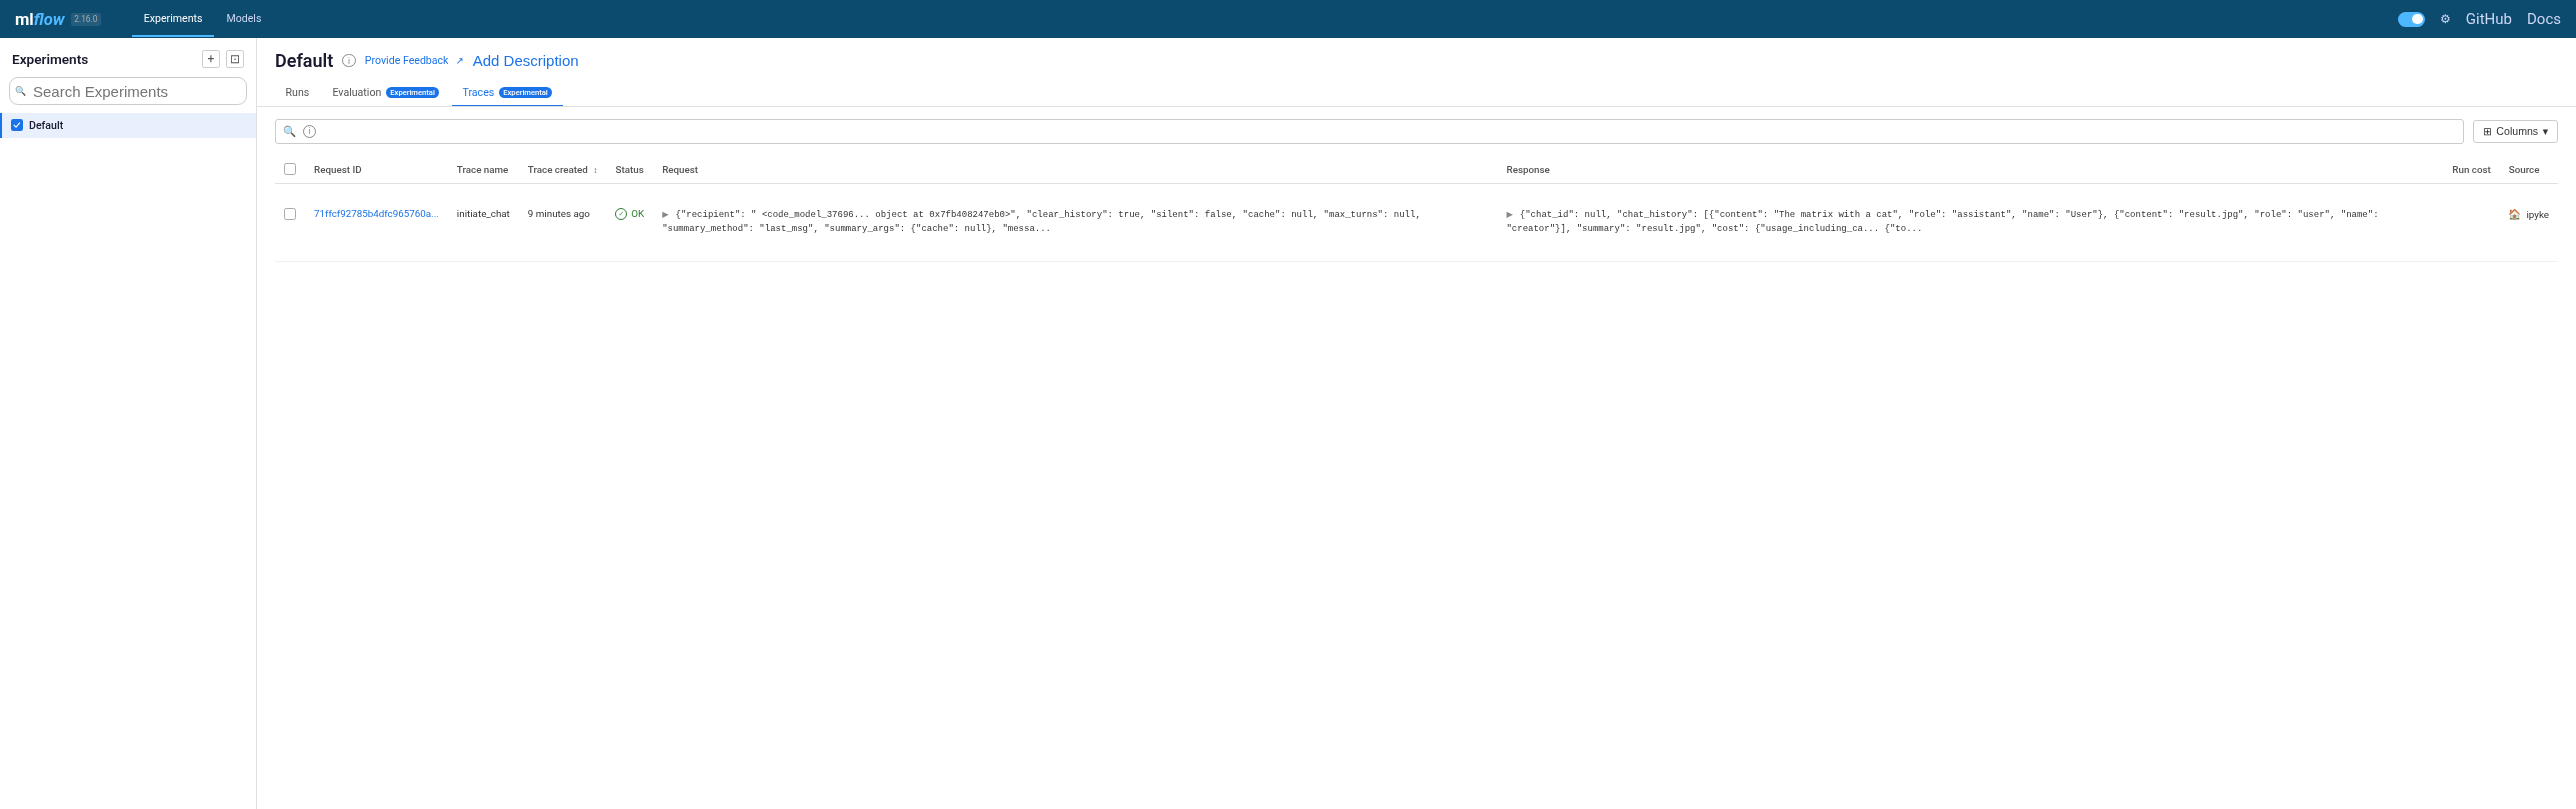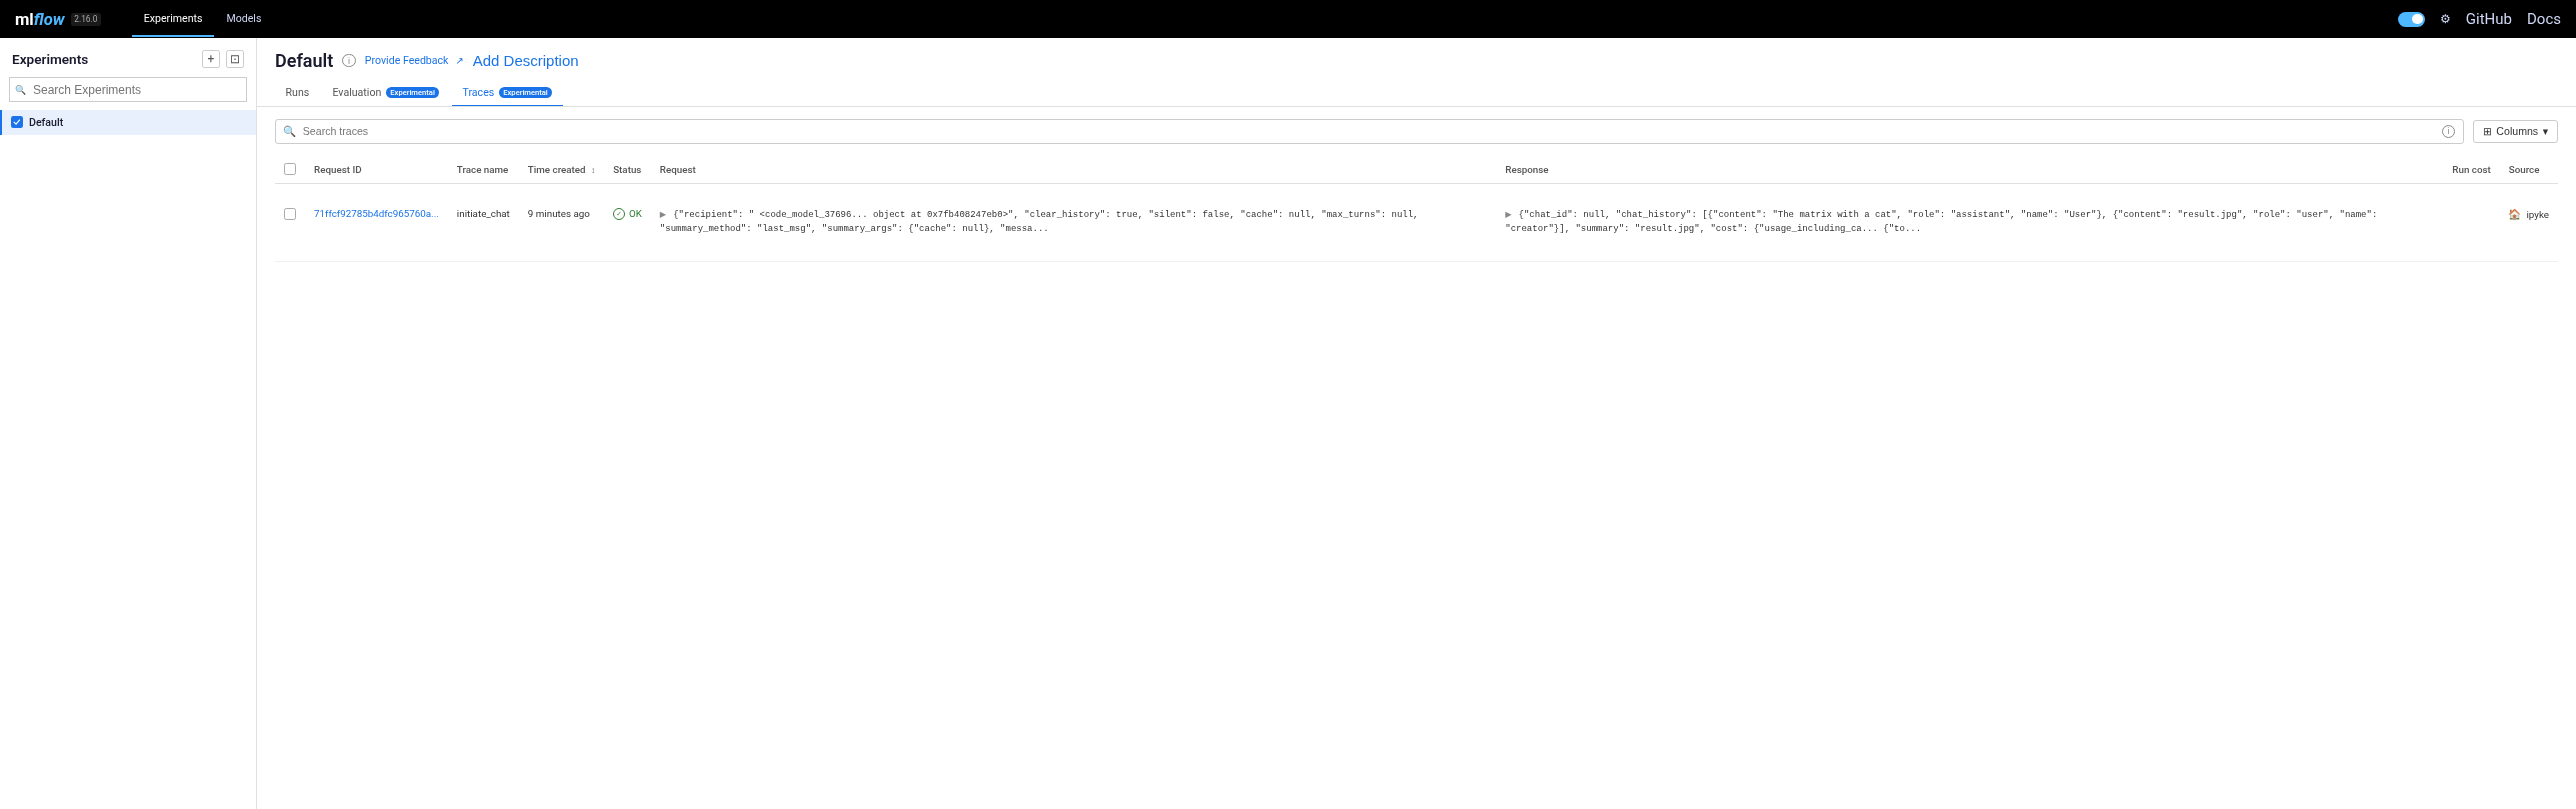--- a/index.html
+++ b/index.html
@@ -1,20 +1,20 @@
 <!DOCTYPE html>
 <html style="font-size:12px"><head>
   <meta charset="utf-8">
   <style>
     * { box-sizing: border-box; margin: 0; padding: 0; }
     body { font-family: -apple-system, BlinkMacSystemFont, 'Segoe UI', Roboto, sans-serif; background: #fff; overflow: hidden; }
 
     
     .topnav {
-      background: #000000;
+      background: #0c4a6e;
       height: 38px;
       display: flex;
       align-items: center;
       padding: 0 15px;
       gap: 23px;
     }
     .logo-area {
       display: flex;
       align-items: center;
       gap: 6px;
@@ -130,22 +130,22 @@
       border-radius: 2.3px;
     }
     .search-box {
       margin: 0 9px 7.6px;
       position: relative;
     }
     .search-box input {
       width: 100%;
       padding: 4.5px 7.6px 4.5px 23px;
       border: 0.8px solid #ccc;
-      border-radius: 0;
-      font-size: 12px;
+      border-radius: 9px;
+      font-size: 15px;
       color: #333;
       outline: none;
     }
     .search-box-icon {
       position: absolute;
       left: 6px;
       top: 50%;
       transform: translateY(-50%);
       color: #888;
       font-size: 9px;
@@ -492,21 +492,20 @@
           <span>Traces</span>
           <span class="experimental-badge">Experimental</span>
         </div>
       </div>
     </div>
 
     <div class="traces-area">
       <div class="traces-toolbar">
         <div class="traces-search">
           <span class="traces-search-icon">🔍</span>
-          <input type="text" placeholder="Search traces" style="">
           <div class="traces-info-icon">i</div>
         </div>
         <button class="columns-btn">
           <span>⊞</span>
           <span>Columns</span>
           <span>▾</span>
         </button>
       </div>
 
       <table class="traces-table">
@@ -515,21 +514,21 @@
             <th class="th-checkbox">
               <div class="row-checkbox"></div>
             </th>
             <th>
               <span>Request ID</span>
             </th>
             <th>
               <span>Trace name</span>
             </th>
             <th style="cursor:pointer;">
-              <span>Time created</span>
+              <span>Trace created</span>
               <span class="sort-icon">↕</span>
             </th>
             <th>
               <span>Status</span>
             </th>
             <th>
               <span>Request</span>
             </th>
             <th>
               <span>Response</span>

